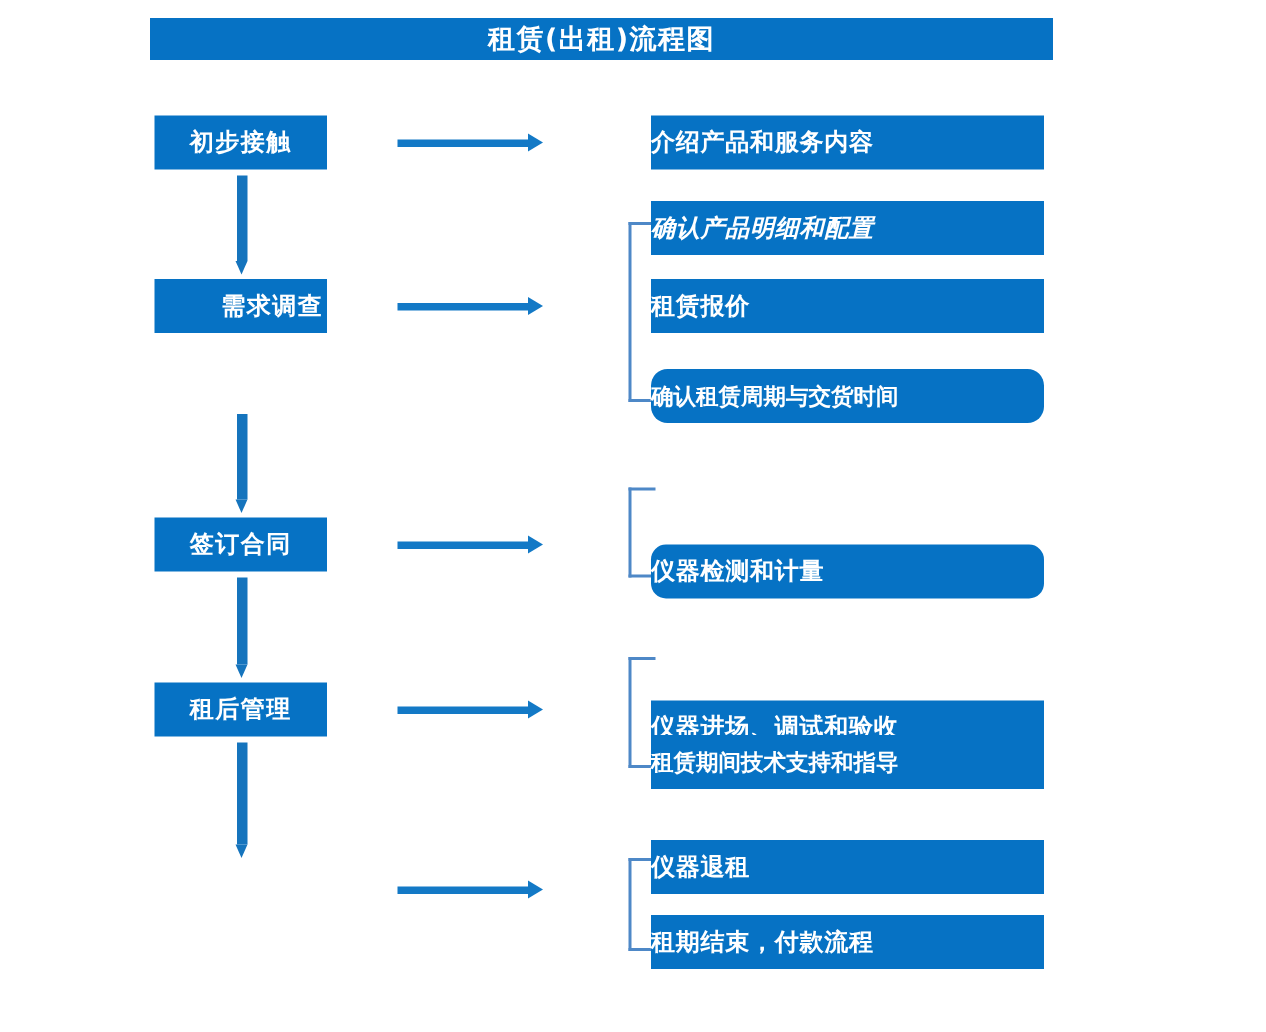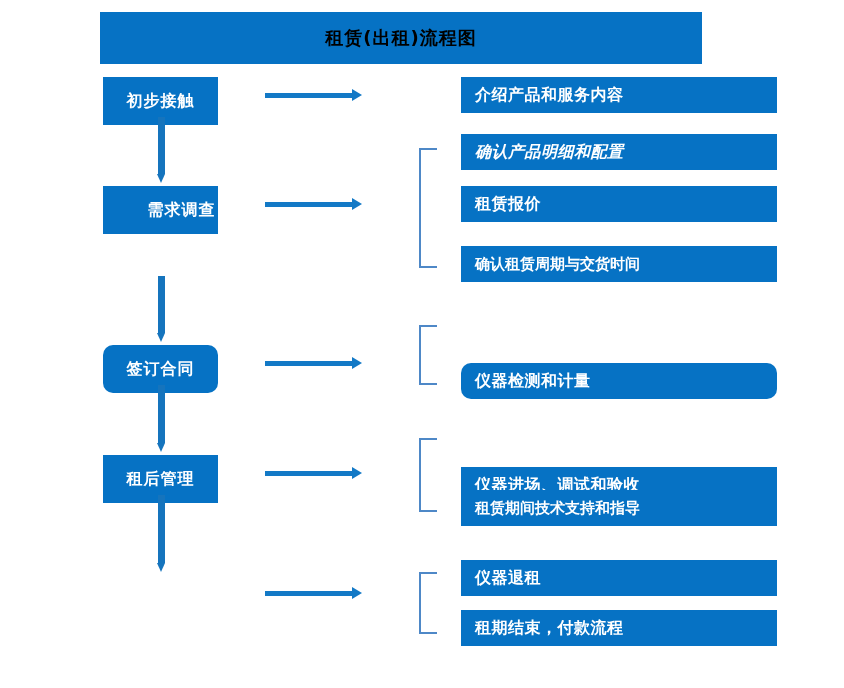--- a/index.html
+++ b/index.html
@@ -23,61 +23,60 @@
     width: 844px;
     height: 688px;
   }
 
   
   .title-bar {
     position: absolute;
     left: 100px;
     top: 12px;
     width: 602px;
-    height: 52px;
+    height: 28px;
     background: #0672C4;
-    color: #000000;
+    color: #ffffff;
     display: flex;
     align-items: center;
     justify-content: center;
     font-size: 18px;
     font-weight: bold;
     letter-spacing: 1px;
     box-sizing: border-box;
   }
 
   
   .stage-box {
     position: absolute;
     left: 103px;
     width: 115px;
-    height: 48px;
+    height: 36px;
     background: #0672C4;
     color: #ffffff;
     display: flex;
     align-items: center;
     justify-content: center;
     font-size: 16px;
     font-weight: bold;
     letter-spacing: 1px;
     box-sizing: border-box;
   }
 
   
   .detail-box {
     position: absolute;
-    left: 461px;
-    width: 316px;
+    left: 434px;
+    width: 262px;
     height: 36px;
     background: #0672C4;
     color: #ffffff;
     display: flex;
     align-items: center;
     justify-content: flex-start;
-    padding-left: 14px;
     font-size: 16px;
     font-weight: bold;
     letter-spacing: 0.5px;
     box-sizing: border-box;
     white-space: nowrap;
   }
   .detail-box.wide {
     font-size: 15px;
     letter-spacing: 0px;
   }
@@ -146,21 +145,21 @@
 <body>
 
 <div class="canvas">
 
   <div class="title-bar">租赁(出租)流程图</div>
 
   <div class="stage-box" style="top:77px;">初步接触</div>
 
   <div class="stage-box" style="top:186px;padding-left:42px;">需求调查</div>
 
-  <div class="stage-box" style="top:345px;border-radius:10px;">签订合同</div>
+  <div class="stage-box" style="top:345px;">签订合同</div>
 
   <div class="stage-box" style="top:455px;">租后管理</div>
 
 
   <div class="v-arrow" style="top:117px; height:66px;">
     <div class="shaft" style="height:57px;"></div>
     <div class="head" style="top:57px;"></div>
   </div>
 
   <div class="v-arrow" style="top:276px; height:66px;">
@@ -210,21 +209,21 @@
   <div class="bracket" style="top:438px; height:74px;"></div>
 
   <div class="bracket" style="top:572px; height:62px;"></div>
 
   <div class="detail-box" style="top:77px;">介绍产品和服务内容</div>
 
   <div class="detail-box" style="top:134px;font-style:italic;">确认产品明细和配置</div>
 
   <div class="detail-box" style="top:186px;text-align:center;">租赁报价</div>
 
-  <div class="detail-box wide" style="top:246px;">确认租赁周期与交货时间</div>
+  <div class="detail-box wide" style="top:246px;border-radius:11px;">确认租赁周期与交货时间</div>
 
 
   <div class="detail-box" style="top:363px;border-radius:10px;">仪器检测和计量</div>
 
   <div class="detail-box" style="top:423px;margin-top:44px;">仪器进场、调试和验收</div>
 
   <div class="detail-box wide" style="top:490px;">租赁期间技术支持和指导</div>
 
   <div class="detail-box" style="top:560px;">仪器退租</div>
 

